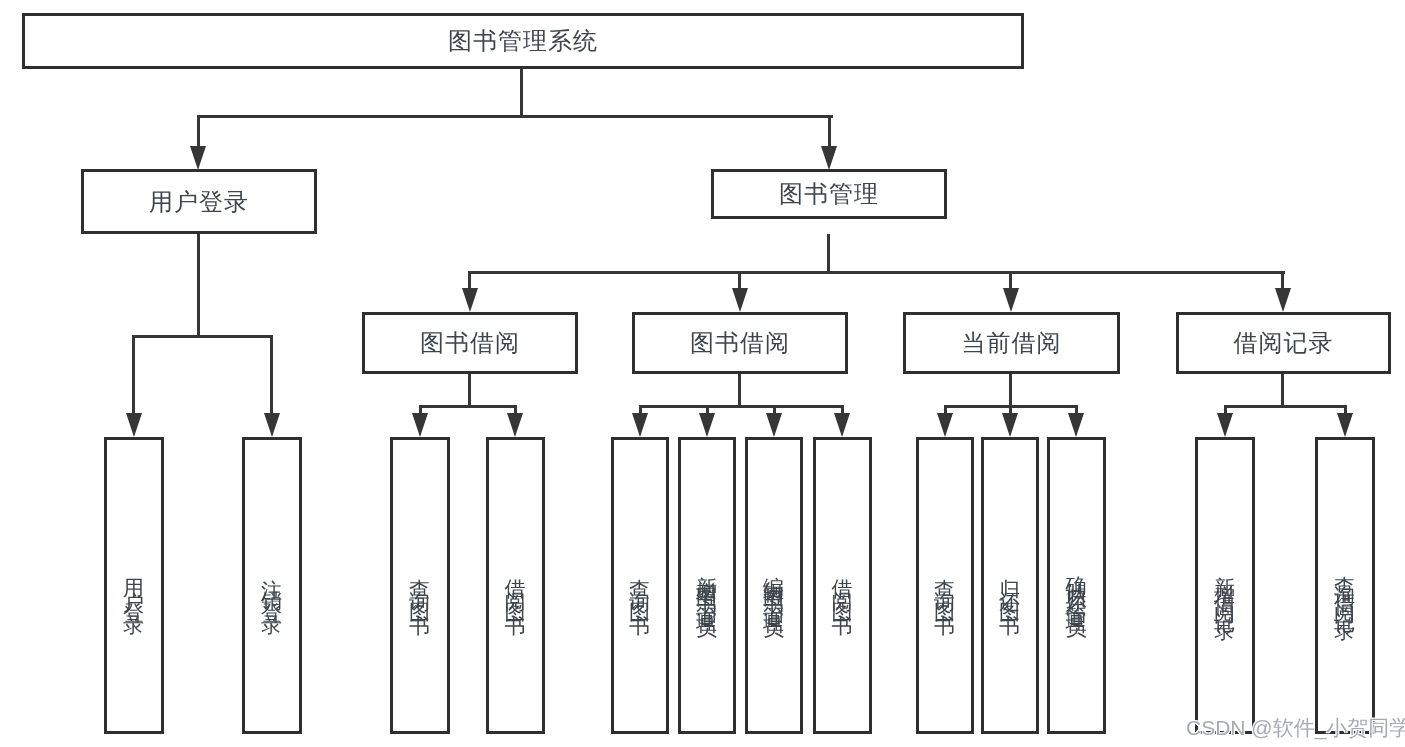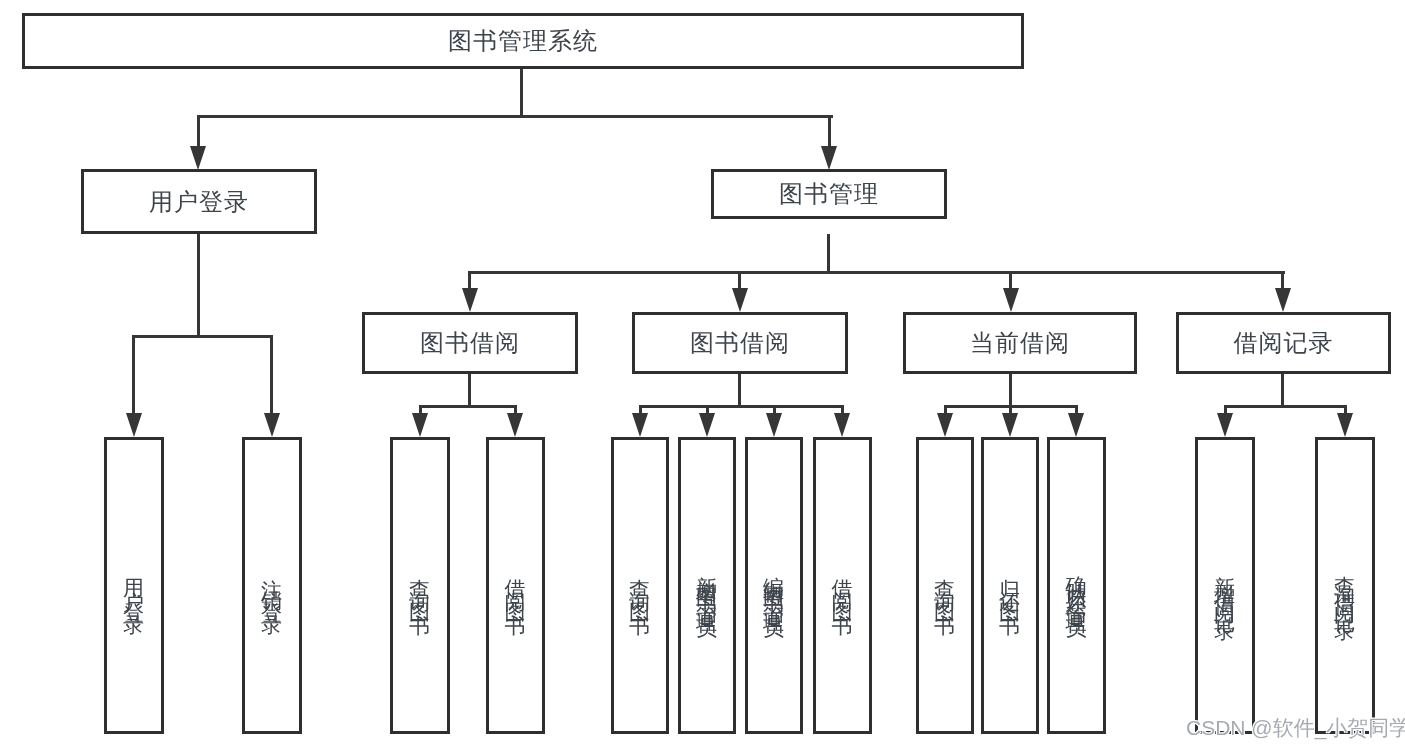--- a/index.html
+++ b/index.html
@@ -138,21 +138,21 @@
   <div class="box" style="left:711px;top:169px;width:236px;height:50px">
     <span class="hlabel">图书管理</span>
   </div>
 
   <div class="box" style="left:362px;top:312px;width:216px;height:62px">
     <span class="hlabel">图书借阅</span>
   </div>
   <div class="box" style="left:632px;top:312px;width:216px;height:62px">
     <span class="hlabel">图书借阅</span>
   </div>
-  <div class="box" style="left:903px;top:312px;width:234px;height:62px">
+  <div class="box" style="left:903px;top:312px;width:217px;height:62px">
     <span class="hlabel">当前借阅</span>
   </div>
   <div class="box" style="left:1176px;top:312px;width:215px;height:62px">
     <span class="hlabel">借阅记录</span>
   </div>
 
   <div class="box" style="left:104px;top:437px;width:60px;height:297px">
     <span class="vtext sp4">用户登录</span>
   </div>
   <div class="box" style="left:242px;top:437px;width:60px;height:297px">

